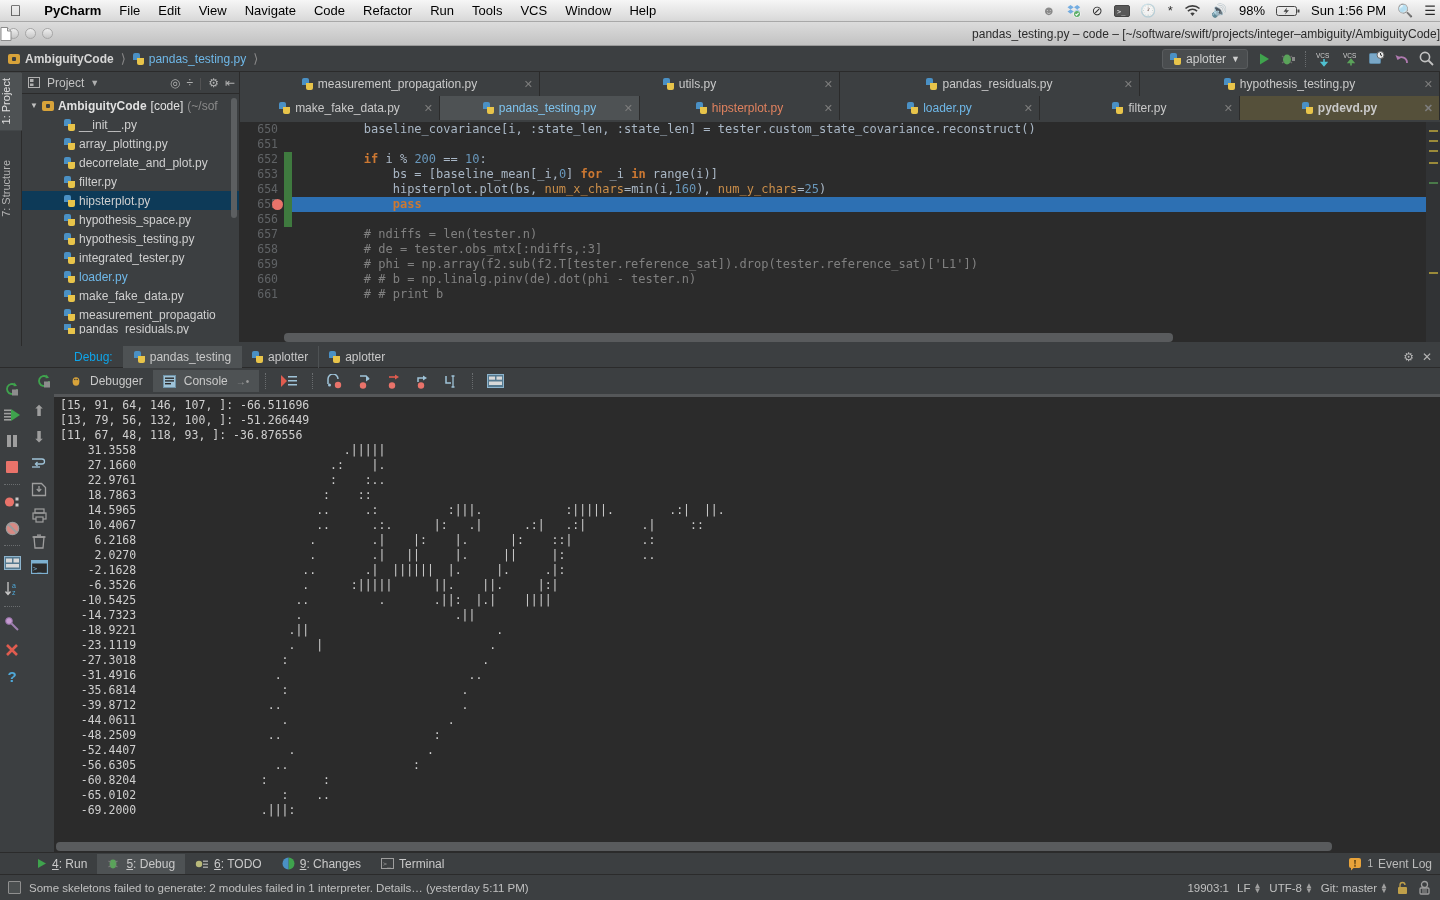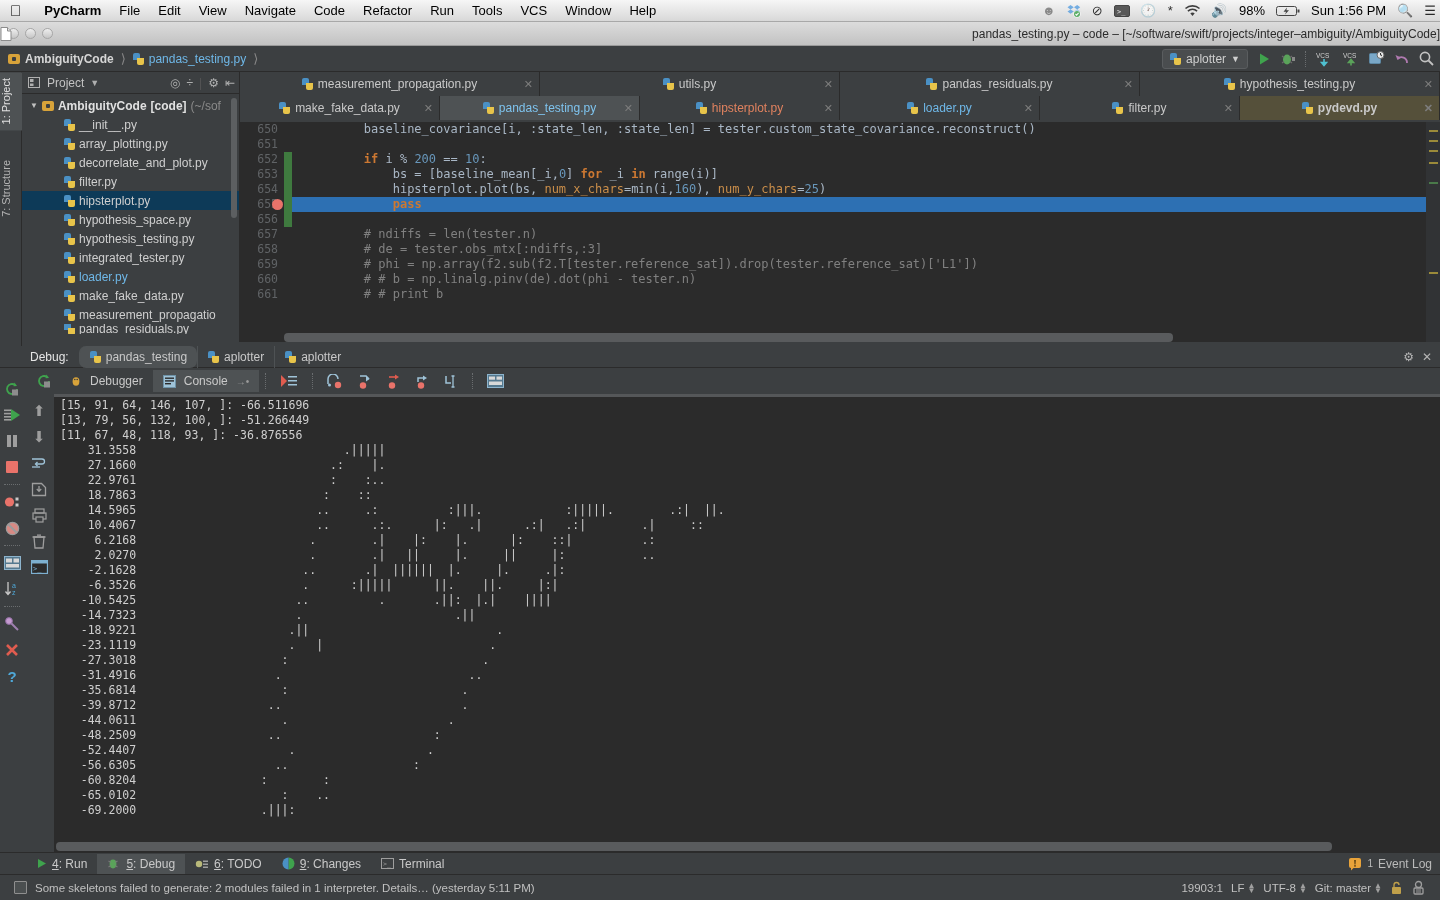--- a/index.html
+++ b/index.html
@@ -164,24 +164,24 @@
   .param { color:#ca8e4a; }
   #editor .rgutter { position:absolute; right:0; top:50px; bottom:0; width:14px; background:#313335; }
   #editor .rgutter i { position:absolute; right:2px; display:block; width:9px; height:2px; }
   #ehscroll { position:absolute; left:44px; right:16px; bottom:0; height:9px; }
   #ehscroll .th { height:9px; background:#595b5d; border-radius:4px; width:78%; }
 
   
   #debugwin { position:absolute; left:0; top:346px; right:0; bottom:48px; background:#3c3f41; }
   #dbghdr { height:22px; display:flex; align-items:center; gap:0px; padding-left:22px; position:relative;
             border-bottom:1px solid #2b2b2b; }
-  #dbghdr .dlabel { padding:0 10px 0 8px; color:#e5e5e5; }
+  #dbghdr .dlabel { padding:0 10px 0 8px; color:#0ea5e9;margin-left:44px; }
   #dbghdr .sess { display:flex; align-items:center; gap:5px; padding:2px 10px; color:#c9c9c9;
                   border-left:1px solid #4e5254; height:22px; }
-  #dbghdr .sess.active { background:#4e5254;border-radius:7px; }
+  #dbghdr .sess.active { background:#4e5254; }
   #dbghdr .gear { position:absolute; right:26px; color:#b4b4b4; }
   #dbghdr .closeb { position:absolute; right:8px; color:#b4b4b4; }
 
   #dbgbody { position:absolute; left:0; top:22px; right:0; bottom:0; display:flex; }
   #dbgleft { width:24px; background:#3c3f41; display:flex; flex-direction:column;
              align-items:center; padding-top:8px; gap:0px; }
   #dbgleft .ib { height:26px; display:flex; align-items:center; justify-content:center; width:24px; }
   #dbgleft .divider { width:16px; height:1px; border-top:1px dotted #6a6d6f; margin:4px 0; }
   #dbgmain { flex:1; display:flex; flex-direction:column; }
   #dbgtabs { height:26px; display:flex; align-items:center; gap:0; padding-left:4px; }
@@ -209,21 +209,21 @@
     display:flex; align-items:center; padding-left:26px; gap:0;
   }
   .btab { display:flex; align-items:center; gap:5px; padding:3px 10px; color:#c9c9c9; font-size:12px; }
   .btab.sel { background:#4e5254; }
   .btab u { text-decoration:underline; }
   #bottomtabs .evlog { position:absolute; right:8px; display:flex; align-items:center; gap:5px; }
 
   #statusbar {
     position:absolute; left:0; right:0; bottom:0; height:26px;
     background:#3c3f41; border-top:1px solid #2b2b2b;
-    display:flex; align-items:center; padding:0 14px; gap:8px; font-size:11.5px; color:#c0c0c0;
+    display:flex; align-items:center; padding:0 8px; gap:8px; font-size:11.5px; color:#c0c0c0;
   }
   #statusbar .msgicon { width:13px;height:13px;border:1px solid #8f8f8f;background:#4b4f50;border-radius:1px;}
   #statusbar .msg { flex:1; }
   #statusbar .sitem { display:flex; align-items:center; gap:3px; white-space:nowrap; }
   .updown { display:inline-flex; flex-direction:column; line-height:5px; font-size:8px; color:#a0a0a0; }
   .green { color:#5aa35a; }
   svg { display:block; }
 </style>
 </head>
 <body>
@@ -392,21 +392,21 @@
     <span class="ti">÷</span>
     <span style="color:#555;">|</span>
     <span class="ti">⚙</span>
     <span class="ti">⇤</span>
   </div>
   <div id="tree">
     <div class="trow">
       <span style="font-size:8px;color:#c0c0c0;">▼</span>
       <span class="folder"></span>
       <span style="font-weight:bold;color:#e0e0e0;">AmbiguityCode</span>
-      <span style="font-weight:bold;color:#e0e0e0;">[code]</span>
+      <span style="font-weight:normal;color:#e0e0e0;">[code]</span>
       <span class="dim">(~/sof</span>
     </div>
     <div class="trow">
         <span class="ind2"></span>
         <span class="pyicon"></span>
         <span>__init__.py</span>
       </div>
     <div class="trow">
         <span class="ind2"></span>
         <span class="pyicon"></span>

